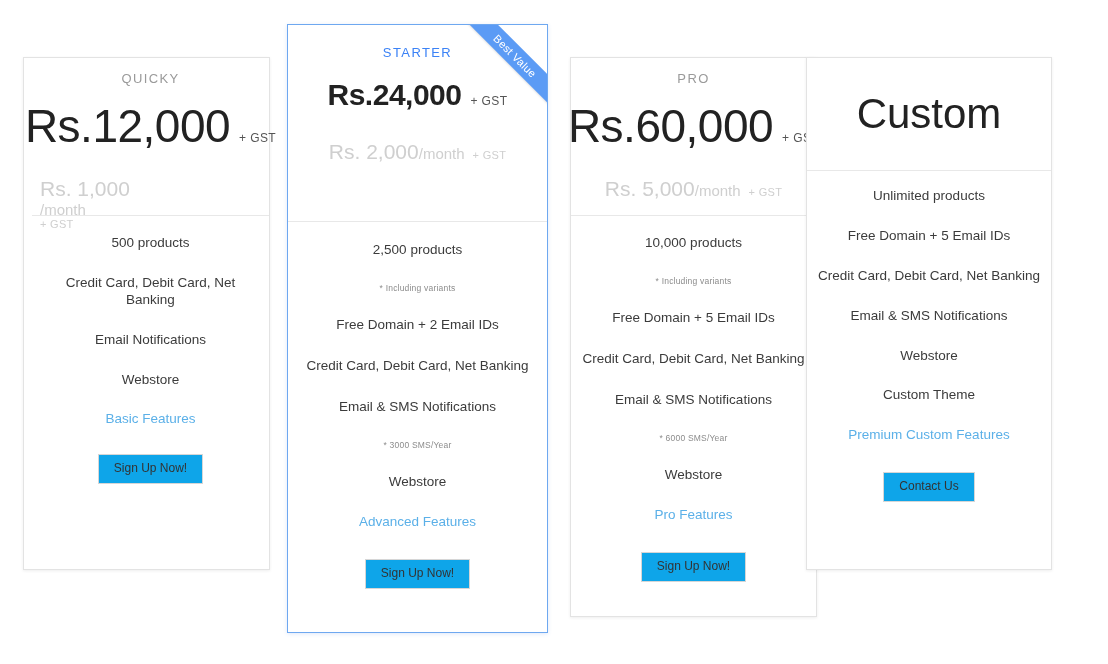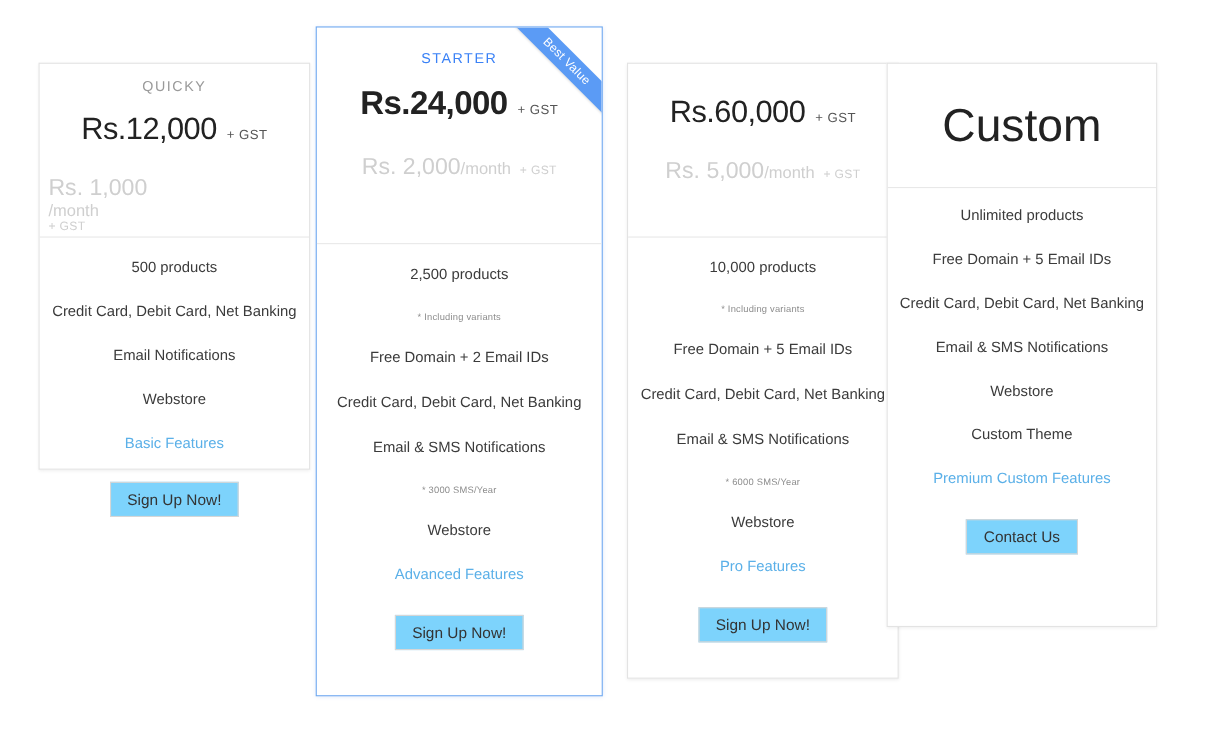--- a/index.html
+++ b/index.html
@@ -31,21 +31,21 @@
     flex-direction: column;
   }
 
   .plan-card.featured {
     border: 1px solid #6ea8f0;
     box-shadow: 0 1px 4px rgba(80,130,220,0.18);
     overflow: hidden;
   }
 
   
-  #card-quicky  { left: 35px;  top: 57px;  width: 247px; height: 370px; }
+  #card-quicky  { left: 23px;  top: 57px;  width: 247px; height: 513px; padding-left: 8px; }
   #card-starter { left: 287px; top: 24px;  width: 261px; height: 609px; }
   #card-pro     { left: 570px; top: 57px;  width: 247px; height: 560px; }
   #card-custom  { left: 806px; top: 57px;  width: 246px; height: 513px; justify-content: space-between; }
 
   
   .card-header {
     border-bottom: 1px solid #e8e8e8;
     text-align: center;
     box-sizing: border-box;
     flex: none;
@@ -68,21 +68,21 @@
     align-items: baseline;
     justify-content: center;
     white-space: nowrap;
   }
   #card-quicky  .price-row { margin-top: 17px; }
   #card-starter .price-row { margin-top: 20px; }
   #card-pro     .price-row { margin-top: 17px; }
   #card-custom  .price-row { margin-top: 22px; }
 
   .price-main {
-    font-size: 28px;
+    font-size: 46px;
     font-weight: 300;
     color: #222222;
     letter-spacing: -0.5px;
     line-height: 1;
   }
   #card-starter .price-main { font-size: 30px; font-weight: bold; }
   #card-custom  .price-main { font-size: 42px; letter-spacing: 0px; }
 
   .price-gst {
     font-size: 12px;
@@ -170,23 +170,23 @@
   #card-quicky  .feature-link { margin-bottom: 28px; }
   #card-starter .feature-link { margin-bottom: 30px; }
   #card-pro     .feature-link { margin-bottom: 30px; }
   #card-custom  .feature-link { margin-bottom: 30px; }
 
   .cta-wrap { text-align: center; }
 
   .cta-button {
     display: inline-block;
     font-family: "Liberation Sans", sans-serif;
-    font-size: 14px;
+    font-size: 12px;
     color: #333333;
-    background: #7dd3fc;
+    background: #0ea5e9;
     border: 1px solid #d6d6d6;
     padding: 7px 15px;
     cursor: pointer;
     line-height: 1.15;
   }
 </style>
 </head>
 <body>
 
 <div id="pricing-board">
@@ -242,20 +242,21 @@
       <div class="feature-item">Webstore</div>
       <div class="feature-link">Advanced Features</div>
       <div class="cta-wrap">
         <button class="cta-button">Sign Up Now!</button>
       </div>
     </div>
   </div>
 
   <div class="plan-card" id="card-pro">
     <div class="card-header">
+      <div class="plan-name">PRO</div>
       <div class="price-row">
         <span class="price-main">Rs.60,000</span>
         <span class="price-gst">+ GST</span>
       </div>
       <div class="submonth-row">
         <span class="submonth-amount">Rs. 5,000</span>
         <span class="submonth-period">/month</span>
         <span class="submonth-gst">+ GST</span>
       </div>
     </div>

